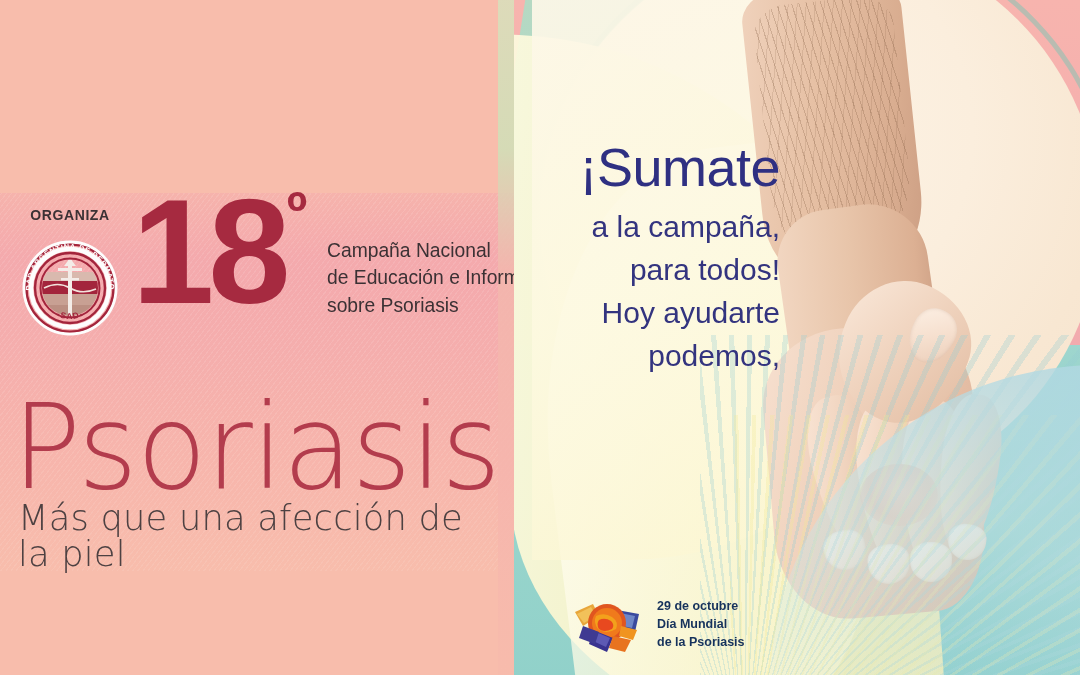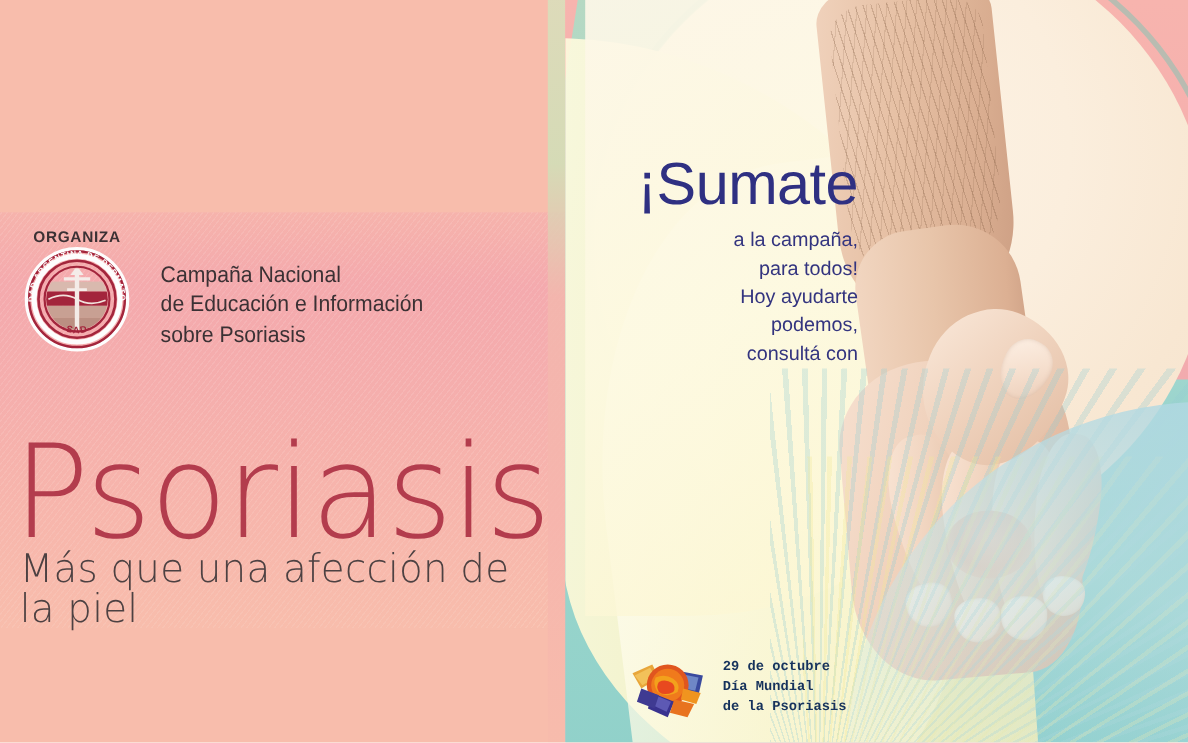--- a/index.html
+++ b/index.html
@@ -40,21 +40,21 @@
     position:absolute;left:16px;top:206px;
     display:flex;align-items:flex-start;
   }
   .organiza-block{
     width:108px;display:flex;flex-direction:column;align-items:center;
     padding-top:2px;
   }
   .organiza-label{
     font-size:14px;letter-spacing:.6px;color:#3b3134;font-weight:600;
     font-family:"Liberation Sans",sans-serif;line-height:1;
-    margin-bottom:0;
+    margin-bottom:16px;
   }
   .sad-seal{position:relative;width:100px;height:100px;}
 
   .num-18{
     margin-left:8px;
     font-size:148px;line-height:.86;
     font-weight:700;
     color:#a62a40;
     letter-spacing:-6px;
     font-family:"Liberation Sans",sans-serif;
@@ -244,37 +244,37 @@
     text-align:right;
     font-size:54px;line-height:1;
     color:#2f3082;
     font-family:"Liberation Sans",sans-serif;
     font-weight:400;
     letter-spacing:-.5px;
   }
   .sumate-body{
     position:absolute;left:20px;top:206px;width:246px;
     text-align:right;
-    font-size:18px;line-height:1.43;
+    font-size:30px;line-height:1.43;
     color:#33347f;
     font-family:"Liberation Sans",sans-serif;
     font-weight:400;
   }
   .sumate-body div{white-space:nowrap;}
 
   
   .day-badge{
     position:absolute;left:55px;top:596px;
     display:flex;align-items:center;gap:12px;
   }
   .day-logo{position:relative;width:76px;height:58px;}
   .day-text{
     font-size:12.5px;line-height:1.42;
     color:#16325c;font-weight:700;
-    font-family:Liberation Mono, monospace;
+    font-family:Liberation Sans, sans-serif;
   }
   .day-text div{white-space:nowrap;}
 </style>
 </head>
 <body>
 
 <div id="poster">
 
   <div class="left-panel">
     <div class="left-band"></div>
@@ -314,20 +314,21 @@
             <text font-family="Liberation Sans, sans-serif" font-size="7.4" font-weight="700" fill="#fdfdfd" letter-spacing="0.6">
               <textPath href="#arcTop" startOffset="50%" text-anchor="middle">SOCIEDAD ARGENTINA DE DERMATOLOGIA</textPath>
             </text>
             <text font-family="Liberation Sans, sans-serif" font-size="8.5" font-weight="700" fill="#a3253c" letter-spacing="1">
               <textPath href="#arcBot" startOffset="50%" text-anchor="middle">-SAD-</textPath>
             </text>
           </svg>
         </div>
       </div>
 
+      <div class="num-18"><span>18</span><span class="deg">º</span></div>
 
       <div class="campaign-lines">
         <div>Campaña Nacional</div>
         <div>de Educación e Información</div>
         <div>sobre Psoriasis</div>
       </div>
     </div>
 
     <div class="title-psoriasis">Psoriasis</div>
     <div class="title-sub">Más que una afección de la piel</div>
@@ -365,21 +366,20 @@
     <div class="rp-fan2"></div>
     <div class="rp-blue-sweep"></div>
 
     <div class="sumate">¡Sumate</div>
 
     <div class="sumate-body">
       <div>a la campaña,</div>
       <div>para todos!</div>
       <div>Hoy ayudarte</div>
       <div>podemos,</div>
-      <div>consultá con</div>
     </div>
 
     <div class="day-badge">
       <div class="day-logo">
         <svg viewBox="0 0 76 58" width="76" height="58" aria-hidden="true">
           <path d="M6 16 L24 8 L30 20 L14 30 Z" fill="#e8a63a"></path>
           <path d="M8 18 L22 11 L27 20 L15 27 Z" fill="#f2c15a"></path>
           <path d="M48 14 L70 18 L66 36 L46 32 Z" fill="#3a4a9e"></path>
           <path d="M51 17 L66 20 L63 32 L49 29 Z" fill="#6f87c6"></path>
           <circle cx="38" cy="27" r="19" fill="#e0561f"></circle>

